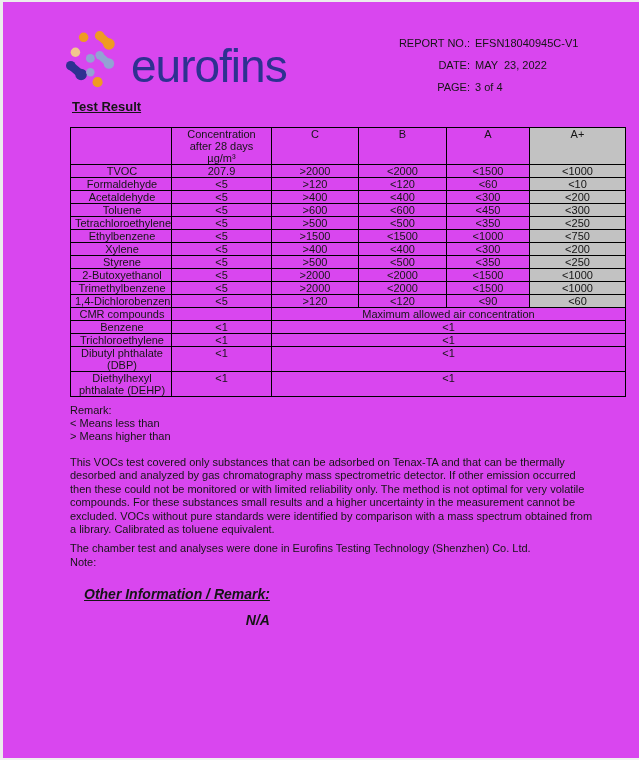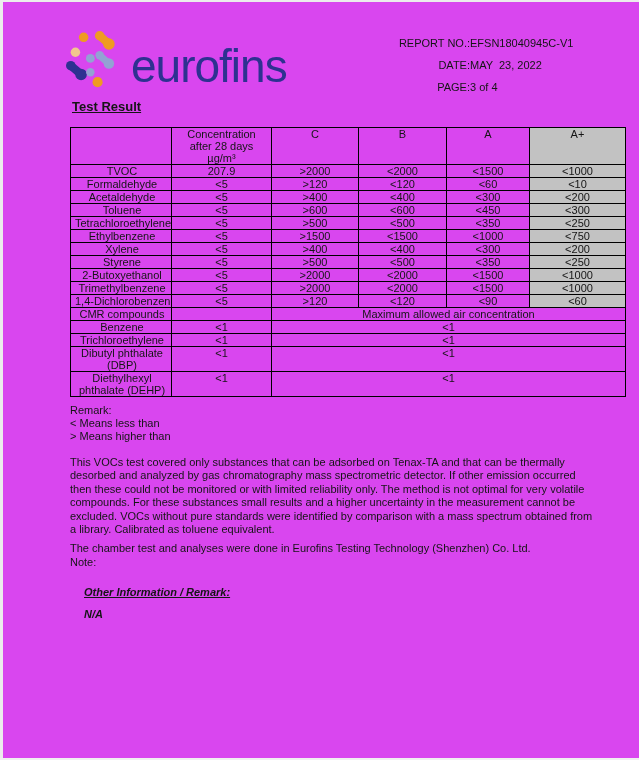--- a/index.html
+++ b/index.html
@@ -25,21 +25,21 @@
     color:var(--logo_blue); letter-spacing:-1px; font-weight:400;
   }
   .dot-or { fill:var(--logo_orange); }  .ln-or { stroke:var(--logo_orange); }
   .dot-db { fill:var(--logo_blue); }    .ln-db { stroke:var(--logo_blue); }
   .dot-lb { fill:var(--logo_lightblue); } .ln-lb { stroke:var(--logo_lightblue); }
   .dot-pa { fill:var(--logo_pale); }
 
   
   .report-info { position:absolute; left:378px; top:37px; font-size:11px; }
   .info-row { display:flex; margin-bottom:10px; line-height:12px; }
-  .info-label { width:92px; text-align:right; }
+  .info-label { width:92px; text-align:right; margin-right:5px; }
   .info-value { white-space:pre; }
 
   
   .section-title {
     position:absolute; left:72px; top:99px;
     font-size:13px; font-weight:bold; text-decoration:underline;
   }
 
   
   .result-table {
@@ -59,21 +59,21 @@
   .prelines { white-space:pre-line !important; }
   tbody.cmr-body td { vertical-align:top; }
 
   
   .remark { position:absolute; left:70px; top:404px; font-size:11px; line-height:13px; }
   .paragraph {
     position:absolute; left:70px; top:456px; width:558px;
     font-size:11px; line-height:13.4px; white-space:pre-line;
   }
   .note { position:absolute; left:70px; top:542px; font-size:11px; line-height:13.5px; }
-  .other-info { position:absolute; left:84px; top:586px; font-size:11px; }
+  .other-info { position:absolute; left:84px; top:586px; font-size:14px;text-align:right; }
   .other-title { font-weight:bold; font-style:italic; text-decoration:underline; }
   .other-value { font-weight:bold; font-style:italic; margin-top:10px; }
 </style>
 </head>
 <body>
 
 <div class="page">
   <div class="edge-top"></div>
   <div class="edge-left"></div>
   <div class="edge-bottom"></div>

